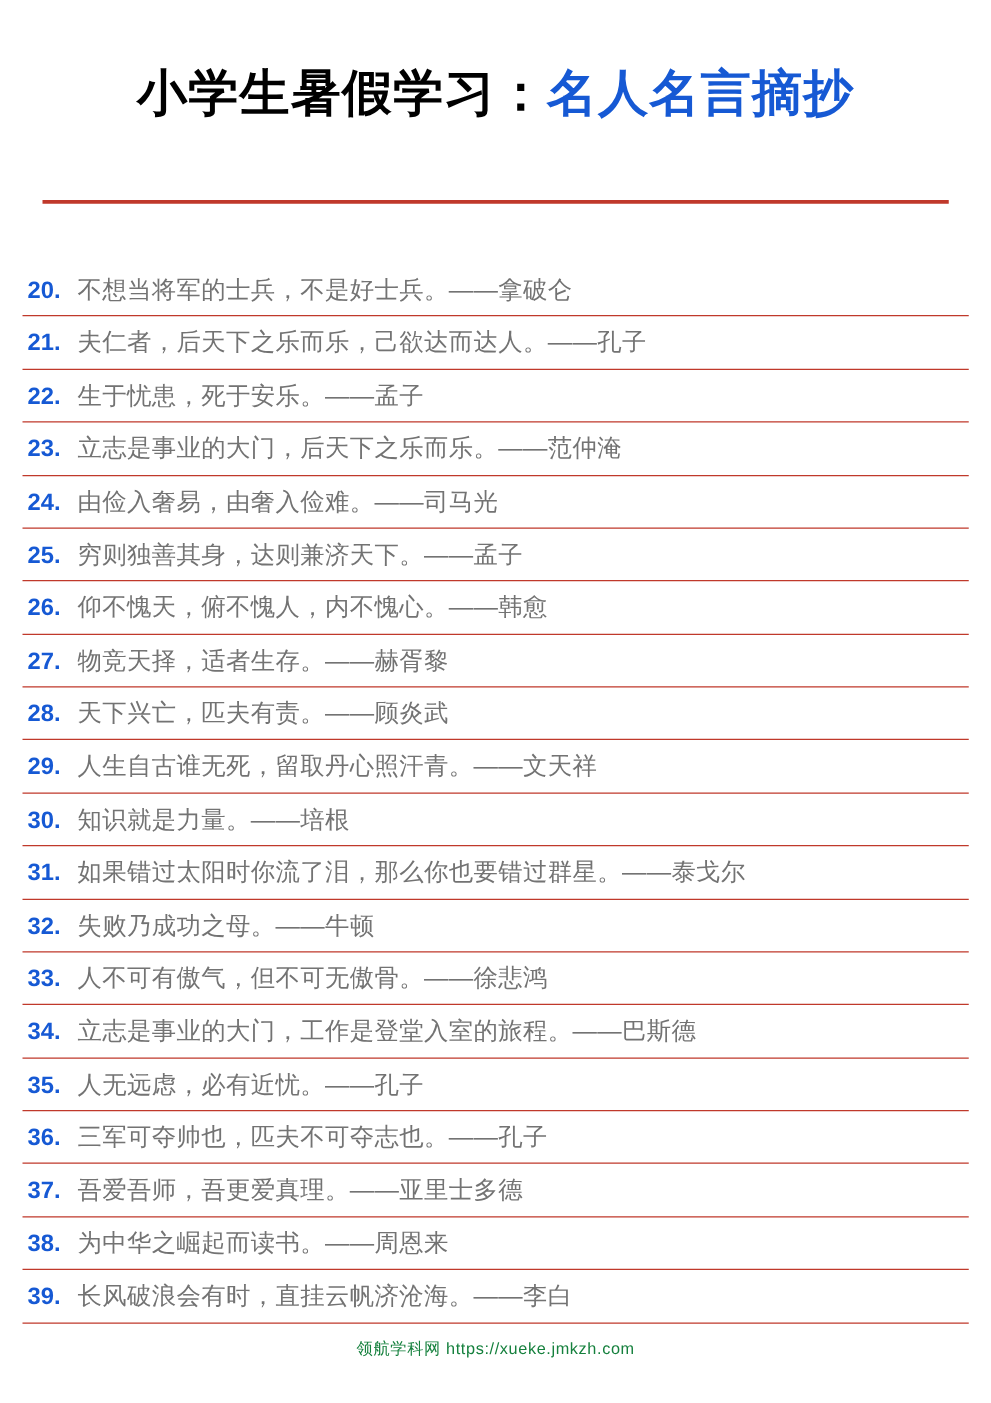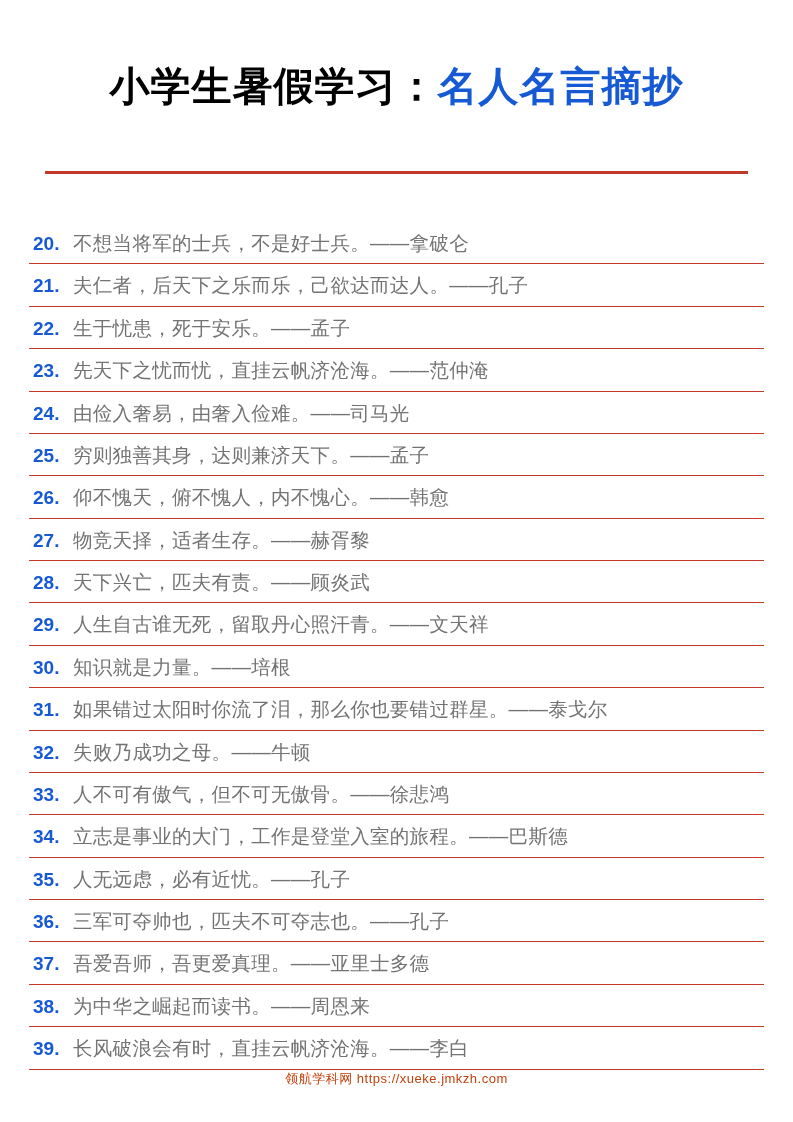--- a/index.html
+++ b/index.html
@@ -11,21 +11,21 @@
     height: 1122px;
     background: #ffffff;
     font-family: "Liberation Sans", "DejaVu Sans", sans-serif;
     position: relative;
     overflow: hidden;
   }
   .page {
     width: 793px;
     height: 1122px;
     box-sizing: border-box;
-    padding: 11px;
+    padding: 0;
     position: relative;
     display: flex;
     flex-direction: column;
     gap: 48px;
   }
   
   .title-wrap {
     margin-top: 52px;
     padding: 0 34px;
     text-align: center;
@@ -79,21 +79,21 @@
     letter-spacing: 0.3px;
     flex: 1 1 auto;
   }
   
   .footer {
     position: absolute;
     left: 0;
     right: 0;
     bottom: 34px;
     text-align: center;
-    color: #c2410c;
+    color: #15803d;
     font-size: 13px;
     letter-spacing: 0.5px;
   }
 </style>
 </head>
 <body>
 
 <div class="page">
 
   <div class="title-wrap">
@@ -116,21 +116,21 @@
       <span class="text">夫仁者，后天下之乐而乐，己欲达而达人。——孔子</span>
     </div>
 
     <div class="row">
       <span class="num">22.</span>
       <span class="text">生于忧患，死于安乐。——孟子</span>
     </div>
 
     <div class="row">
       <span class="num">23.</span>
-      <span class="text">先天下之忧而忧，直挂云帆济沧海。——范仲淹</span>
+      <span class="text">立志是事业的大门，后天下之乐而乐。——范仲淹</span>
     </div>
 
     <div class="row">
       <span class="num">24.</span>
       <span class="text">由俭入奢易，由奢入俭难。——司马光</span>
     </div>
 
     <div class="row">
       <span class="num">25.</span>
       <span class="text">穷则独善其身，达则兼济天下。——孟子</span>

